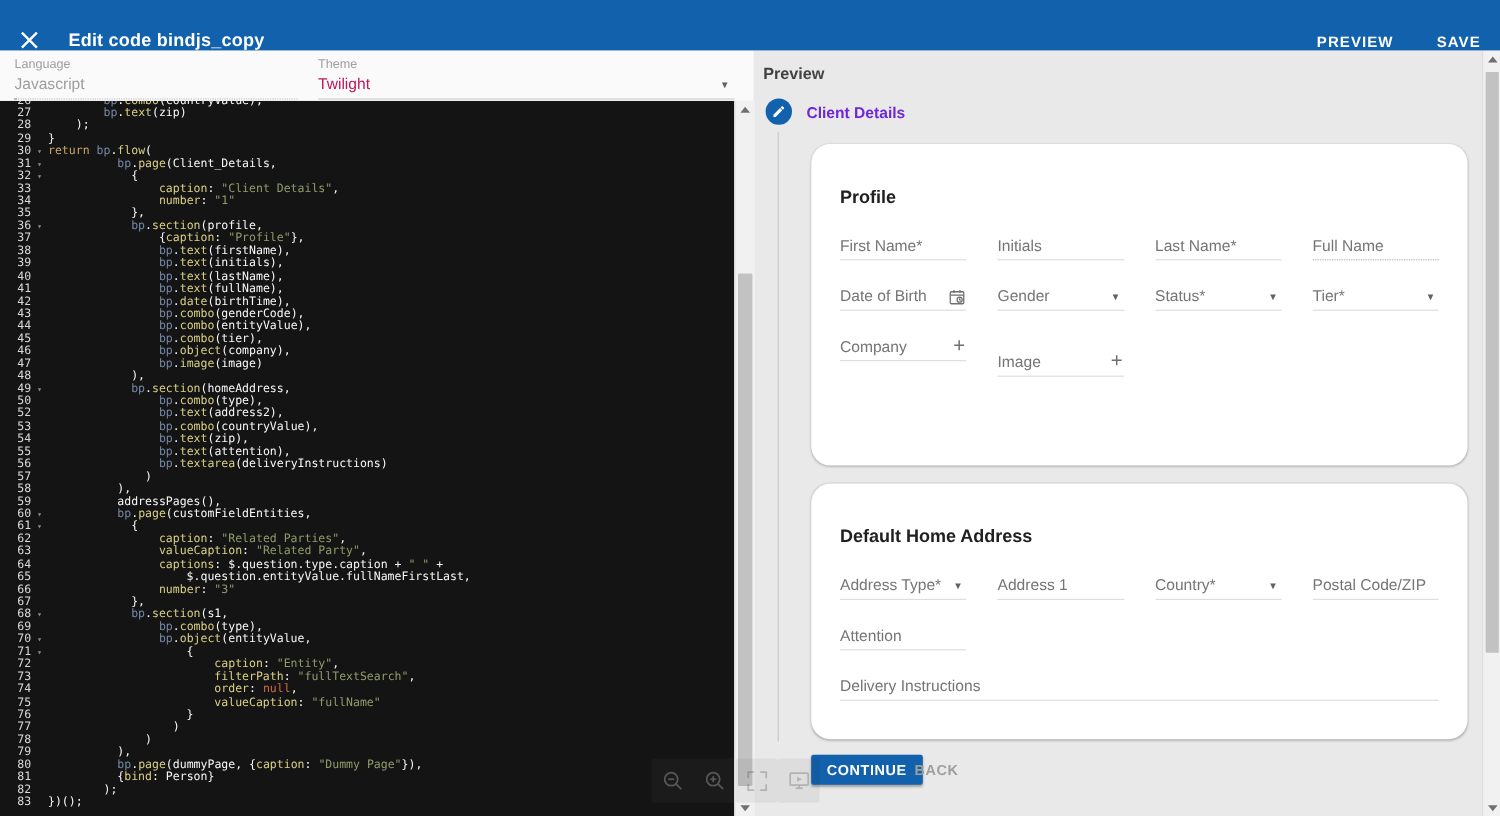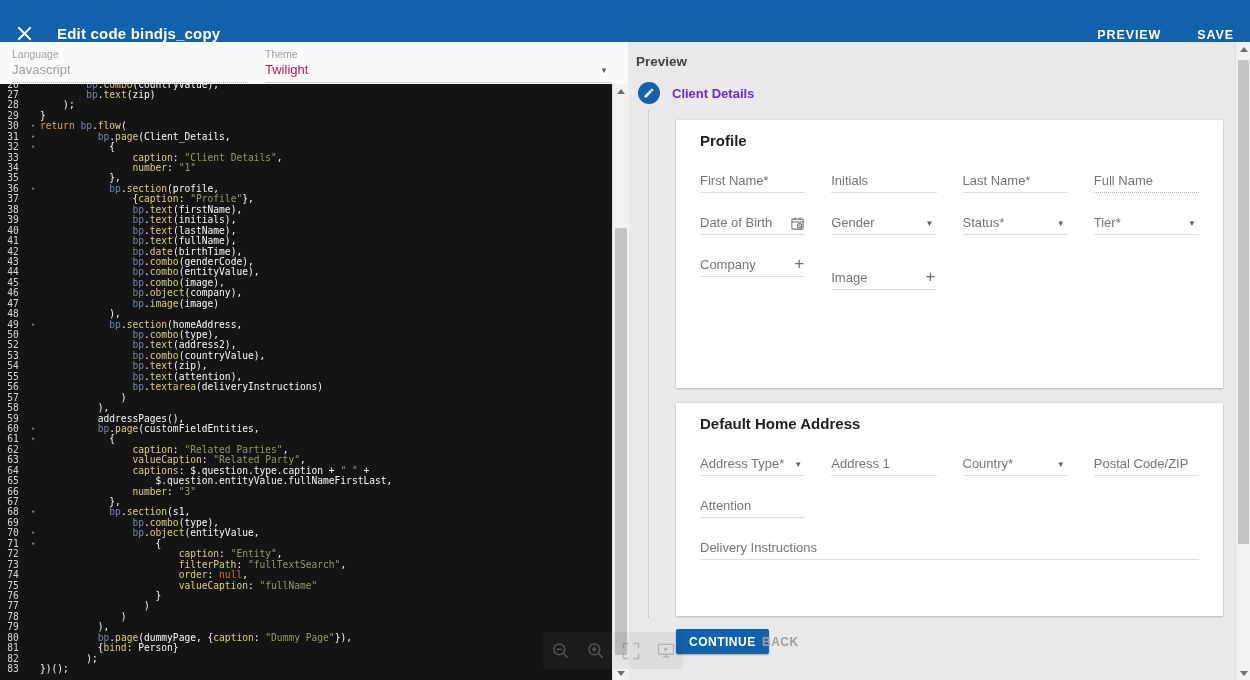--- a/index.html
+++ b/index.html
@@ -25,21 +25,21 @@
   .sel-value{position:absolute;left:0;top:16px;font-size:13px;color:#be185d}
   .sel-lang .sel-value{color:#9e9e9e}
   .sel-caret{position:absolute;right:4px;top:20px;font-size:8px;color:#5f5f5f}
 
   
   .editor{position:absolute;left:0;top:84px;width:612px;height:596px;background:#141414;
           overflow:hidden;z-index:5}
   .code{position:absolute;left:0;top:-4.5px}
   .cl{display:flex;height:10.45px;line-height:10.45px;font-family:"DejaVu Sans Mono",monospace;
       font-size:9.6px;white-space:pre}
-  .ln{width:26px;text-align:center;color:#d9d9d9;flex:none}
+  .ln{width:26px;text-align:right;color:#d9d9d9;flex:none}
   .fold{width:14px;flex:none;text-align:center;color:#8a8a8a;font-size:7px;line-height:11px}
   .ct{flex:none}
   .tk-d{color:#f8f8f8}.tk-v{color:#7587a6}.tk-f{color:#dad085}
   .tk-k{color:#cda869}.tk-s{color:#8f9d6a}.tk-n{color:#cf6a4c}
 
   
   .sb{position:absolute;background:#f1f1f1;z-index:20}
   .sb-ed{left:612px;top:84px;width:16px;height:596px;border-left:1px solid #e3e3e3}
   .sb-pv{left:1235px;top:42px;width:15px;height:638px;border-left:1px solid #dedede}
   .sb-thumb{position:absolute;left:2px;right:2px;background:#c2c2c2;border-radius:1px;cursor:pointer}
@@ -54,23 +54,23 @@
             border-top:5px solid #6f6f6f}
 
   
   .preview{position:absolute;left:628px;top:42px;width:622px;height:638px;background:#e9e9e9;z-index:6}
   .pv-title{position:absolute;left:8px;top:12px;font-size:13.5px;font-weight:700;color:#424242}
   .step-circle{position:absolute;left:10px;top:40px;width:22px;height:22px;border-radius:50%;
                background:#1261ac;display:flex;align-items:center;justify-content:center;cursor:pointer}
   .step-label{position:absolute;left:44px;top:44px;font-size:13px;font-weight:700;color:#6d28d9}
   .connector{position:absolute;left:20px;top:68px;width:1px;height:508px;background:#c9c9c9}
 
-  .card{position:absolute;left:48px;width:547px;background:#fff;border-radius:0;
+  .card{position:absolute;left:48px;width:547px;background:#fff;border-radius:16px;
         box-shadow:0 1px 2px rgba(0,0,0,.18),0 0 2px rgba(0,0,0,.1);
-        padding:12px 24px;box-sizing:border-box}
+        padding:36px 24px;box-sizing:border-box}
   .card1{top:78px;height:268px}
   .card2{top:361px;height:213px}
   .card-title{font-size:15px;font-weight:700;color:#212121;margin-bottom:20px}
   .fields{display:grid;grid-template-columns:1fr 1fr 1fr 1fr;column-gap:26px;row-gap:18px}
   .field{position:relative;height:24px;cursor:text}
   .field.full{grid-column:1/-1}
   .field.offset{top:13px}
   .flabel{position:absolute;left:0;bottom:5px;font-size:13px;color:#757575;white-space:nowrap}
   .uline{position:absolute;left:0;right:0;bottom:0;border-bottom:1px solid #dedede}
   .uline.dotted{border-bottom:1px dotted #b3b3b3}
@@ -135,21 +135,21 @@
       <div class="cl"><span class="ln">35</span><span class="fold"></span><span class="ct"><span class="tk-d">            },</span></span></div>
       <div class="cl"><span class="ln">36</span><span class="fold">▾</span><span class="ct"><span class="tk-d">            </span><span class="tk-v">bp</span><span class="tk-d">.</span><span class="tk-f">section</span><span class="tk-d">(profile,</span></span></div>
       <div class="cl"><span class="ln">37</span><span class="fold"></span><span class="ct"><span class="tk-d">                {</span><span class="tk-f">caption</span><span class="tk-d">: </span><span class="tk-s">"Profile"</span><span class="tk-d">},</span></span></div>
       <div class="cl"><span class="ln">38</span><span class="fold"></span><span class="ct"><span class="tk-d">                </span><span class="tk-v">bp</span><span class="tk-d">.</span><span class="tk-f">text</span><span class="tk-d">(firstName),</span></span></div>
       <div class="cl"><span class="ln">39</span><span class="fold"></span><span class="ct"><span class="tk-d">                </span><span class="tk-v">bp</span><span class="tk-d">.</span><span class="tk-f">text</span><span class="tk-d">(initials),</span></span></div>
       <div class="cl"><span class="ln">40</span><span class="fold"></span><span class="ct"><span class="tk-d">                </span><span class="tk-v">bp</span><span class="tk-d">.</span><span class="tk-f">text</span><span class="tk-d">(lastName),</span></span></div>
       <div class="cl"><span class="ln">41</span><span class="fold"></span><span class="ct"><span class="tk-d">                </span><span class="tk-v">bp</span><span class="tk-d">.</span><span class="tk-f">text</span><span class="tk-d">(fullName),</span></span></div>
       <div class="cl"><span class="ln">42</span><span class="fold"></span><span class="ct"><span class="tk-d">                </span><span class="tk-v">bp</span><span class="tk-d">.</span><span class="tk-f">date</span><span class="tk-d">(birthTime),</span></span></div>
       <div class="cl"><span class="ln">43</span><span class="fold"></span><span class="ct"><span class="tk-d">                </span><span class="tk-v">bp</span><span class="tk-d">.</span><span class="tk-f">combo</span><span class="tk-d">(genderCode),</span></span></div>
       <div class="cl"><span class="ln">44</span><span class="fold"></span><span class="ct"><span class="tk-d">                </span><span class="tk-v">bp</span><span class="tk-d">.</span><span class="tk-f">combo</span><span class="tk-d">(entityValue),</span></span></div>
-      <div class="cl"><span class="ln">45</span><span class="fold"></span><span class="ct"><span class="tk-d">                </span><span class="tk-v">bp</span><span class="tk-d">.</span><span class="tk-f">combo</span><span class="tk-d">(image),</span></span></div>
+      <div class="cl"><span class="ln">45</span><span class="fold"></span><span class="ct"><span class="tk-d">                </span><span class="tk-v">bp</span><span class="tk-d">.</span><span class="tk-f">combo</span><span class="tk-d">(tier),</span></span></div>
       <div class="cl"><span class="ln">46</span><span class="fold"></span><span class="ct"><span class="tk-d">                </span><span class="tk-v">bp</span><span class="tk-d">.</span><span class="tk-f">object</span><span class="tk-d">(company),</span></span></div>
       <div class="cl"><span class="ln">47</span><span class="fold"></span><span class="ct"><span class="tk-d">                </span><span class="tk-v">bp</span><span class="tk-d">.</span><span class="tk-f">image</span><span class="tk-d">(image)</span></span></div>
       <div class="cl"><span class="ln">48</span><span class="fold"></span><span class="ct"><span class="tk-d">            ),</span></span></div>
       <div class="cl"><span class="ln">49</span><span class="fold">▾</span><span class="ct"><span class="tk-d">            </span><span class="tk-v">bp</span><span class="tk-d">.</span><span class="tk-f">section</span><span class="tk-d">(homeAddress,</span></span></div>
       <div class="cl"><span class="ln">50</span><span class="fold"></span><span class="ct"><span class="tk-d">                </span><span class="tk-v">bp</span><span class="tk-d">.</span><span class="tk-f">combo</span><span class="tk-d">(type),</span></span></div>
       <div class="cl"><span class="ln">52</span><span class="fold"></span><span class="ct"><span class="tk-d">                </span><span class="tk-v">bp</span><span class="tk-d">.</span><span class="tk-f">text</span><span class="tk-d">(address2),</span></span></div>
       <div class="cl"><span class="ln">53</span><span class="fold"></span><span class="ct"><span class="tk-d">                </span><span class="tk-v">bp</span><span class="tk-d">.</span><span class="tk-f">combo</span><span class="tk-d">(countryValue),</span></span></div>
       <div class="cl"><span class="ln">54</span><span class="fold"></span><span class="ct"><span class="tk-d">                </span><span class="tk-v">bp</span><span class="tk-d">.</span><span class="tk-f">text</span><span class="tk-d">(zip),</span></span></div>
       <div class="cl"><span class="ln">55</span><span class="fold"></span><span class="ct"><span class="tk-d">                </span><span class="tk-v">bp</span><span class="tk-d">.</span><span class="tk-f">text</span><span class="tk-d">(attention),</span></span></div>
       <div class="cl"><span class="ln">56</span><span class="fold"></span><span class="ct"><span class="tk-d">                </span><span class="tk-v">bp</span><span class="tk-d">.</span><span class="tk-f">textarea</span><span class="tk-d">(deliveryInstructions)</span></span></div>

